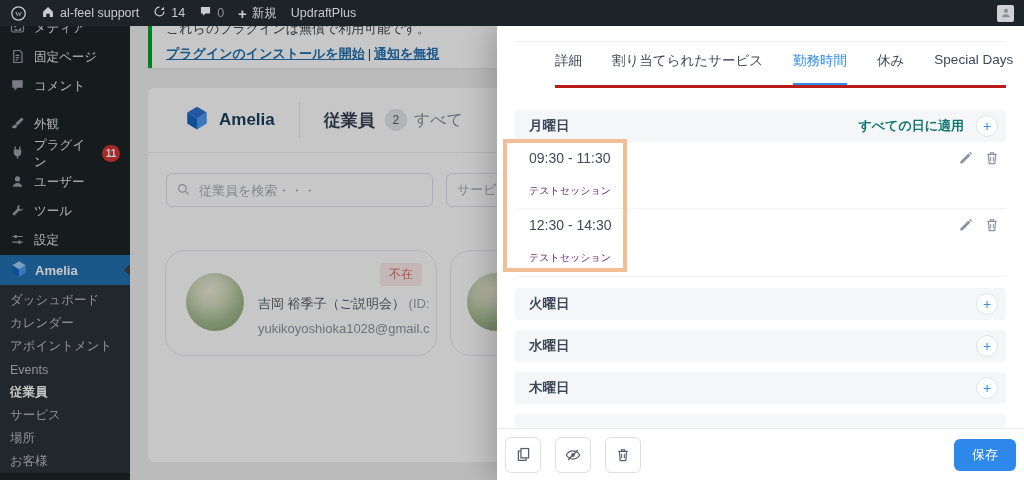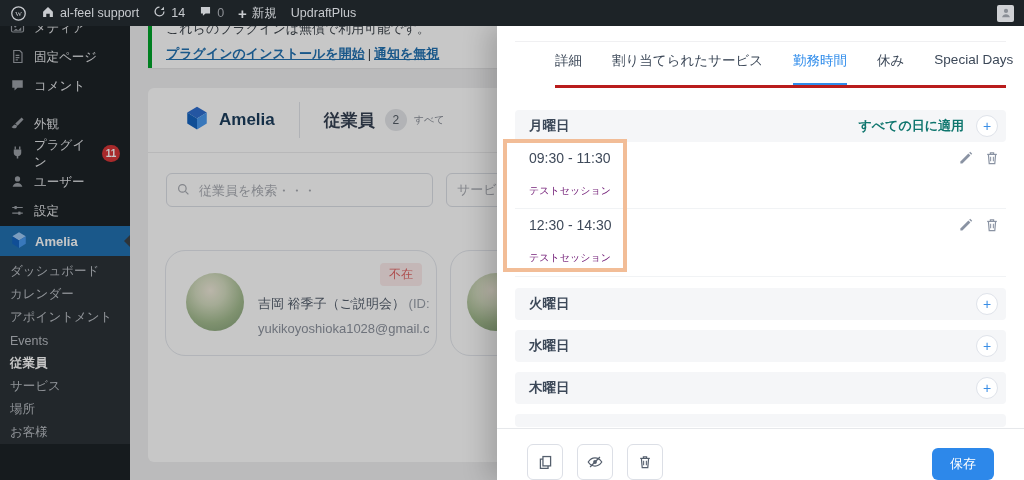--- a/index.html
+++ b/index.html
@@ -42,21 +42,21 @@
   .notice-links a { color:#2271b1; text-decoration:underline; cursor:pointer; }
   .notice-sep { color:#3c434a; font-weight:normal; padding:0 3px; }
 
   .page-card { position:absolute; left:18px; top:62px; width:880px; height:374px; background:#fff; border-radius:6px; }
   .page-head { display:flex; align-items:center; height:64px; padding:0 0 0 36px; }
   .brand { display:flex; align-items:center; gap:9px; font-size:17px; font-weight:bold; color:#1c3d5c; }
   .head-div { width:1px; height:36px; background:#e2e4e9; margin:0 24px; }
   .page-title { font-size:17px; font-weight:bold; color:#354052; }
   .count-badge { width:22px; height:22px; border-radius:50%; background:#e4e6e9; color:#545b66; font-size:12px;
                  display:flex; align-items:center; justify-content:center; margin-left:10px; }
-  .count-label { font-size:10px; color:#8a8f99; margin-left:7px; }
+  .count-label { font-size:16px; color:#8a8f99; margin-left:7px; }
   .head-rule { height:1px; background:#ececee; }
 
   .filters { display:flex; gap:13px; padding:20px 0 0 18px; }
   .search-box { position:relative; width:267px; }
   .search-box input { width:100%; height:34px; border:1px solid #dcdfe6; border-radius:6px; padding:0 10px 0 32px;
                       font-size:13px; color:#606266; background:#fff; outline:none; font-family:inherit; }
   .search-box input::placeholder { color:#a8abb2; }
   .search-ic { position:absolute; left:10px; top:9px; color:#a8abb2; }
   .select-box { width:120px; height:34px; border:1px solid #dcdfe6; border-radius:6px; background:#fff;
                 display:flex; align-items:center; padding:0 10px; font-size:13px; color:#a8abb2; }
@@ -97,21 +97,21 @@
   .entry { position:absolute; left:18px; right:18px; height:67px; background:#fff; border-bottom:1px solid #f1f3f5; }
   .entry-time { position:absolute; left:14px; top:8px; font-size:14px; color:#3f4a5a; }
   .entry-service { position:absolute; left:14px; top:42px; font-size:10px; color:#701a75; }
   .entry-icons { position:absolute; right:6px; top:8px; display:flex; gap:10px; }
   .icon-btn { color:#8a93a3; cursor:pointer; }
 
   .highlight-box { position:absolute; left:6px; top:113px; width:124px; height:133px;
                    border:4px solid #f2bd97; z-index:12; pointer-events:none; }
 
   .panel-footer { position:absolute; left:0; right:0; bottom:0; height:52px; border-top:1px solid #e6e8eb; background:#fff;
-                  display:flex; align-items:flex-end; padding:0 30px; }
+                  display:flex; align-items:center; padding:0 8px; }
   .sq-btn { width:36px; height:36px; border:1px solid #dcdfe6; border-radius:6px; background:#fff; color:#555f6d;
             display:flex; align-items:center; justify-content:center; margin-right:14px; cursor:pointer; }
   .save-btn { margin-left:auto; width:62px; height:32px; background:#2d88ea; border:none; border-radius:6px;
               color:#fff; font-size:13px; cursor:pointer; font-family:inherit; }
 </style>
 </head>
 <body>
 
 <div class="stage">
 
@@ -198,20 +198,26 @@
             </svg></span>
         <span>プラグイン</span>
         <span class="side-badge">11</span>
       </div>
       <div class="side-item">
         <span><svg width="15" height="15" viewBox="0 0 20 20">
               <circle cx="10" cy="6.5" r="3.5" fill="currentColor"></circle>
               <path d="M3.5 17c.8-3.2 3.4-5 6.5-5s5.7 1.8 6.5 5z" fill="currentColor"></path>
             </svg></span>
         <span>ユーザー</span>
+      </div>
+      <div class="side-item">
+        <span><svg width="15" height="15" viewBox="0 0 20 20">
+              <path d="M13.5 2.5a4 4 0 0 0-3.8 5.2L3 14.4 5.6 17l6.7-6.7a4 4 0 0 0 5.2-3.8l-2.3 2.3-2.5-.7-.7-2.5z" fill="currentColor"></path>
+            </svg></span>
+        <span>ツール</span>
       </div>
       <div class="side-item">
         <span><svg width="15" height="15" viewBox="0 0 20 20">
               <path d="M3 6h14M3 13.5h14" stroke="currentColor" stroke-width="1.6"></path>
               <rect x="6" y="4" width="3" height="4.2" fill="currentColor"></rect>
               <rect x="11" y="11.5" width="3" height="4.2" fill="currentColor"></rect>
             </svg></span>
         <span>設定</span>
       </div>
 

